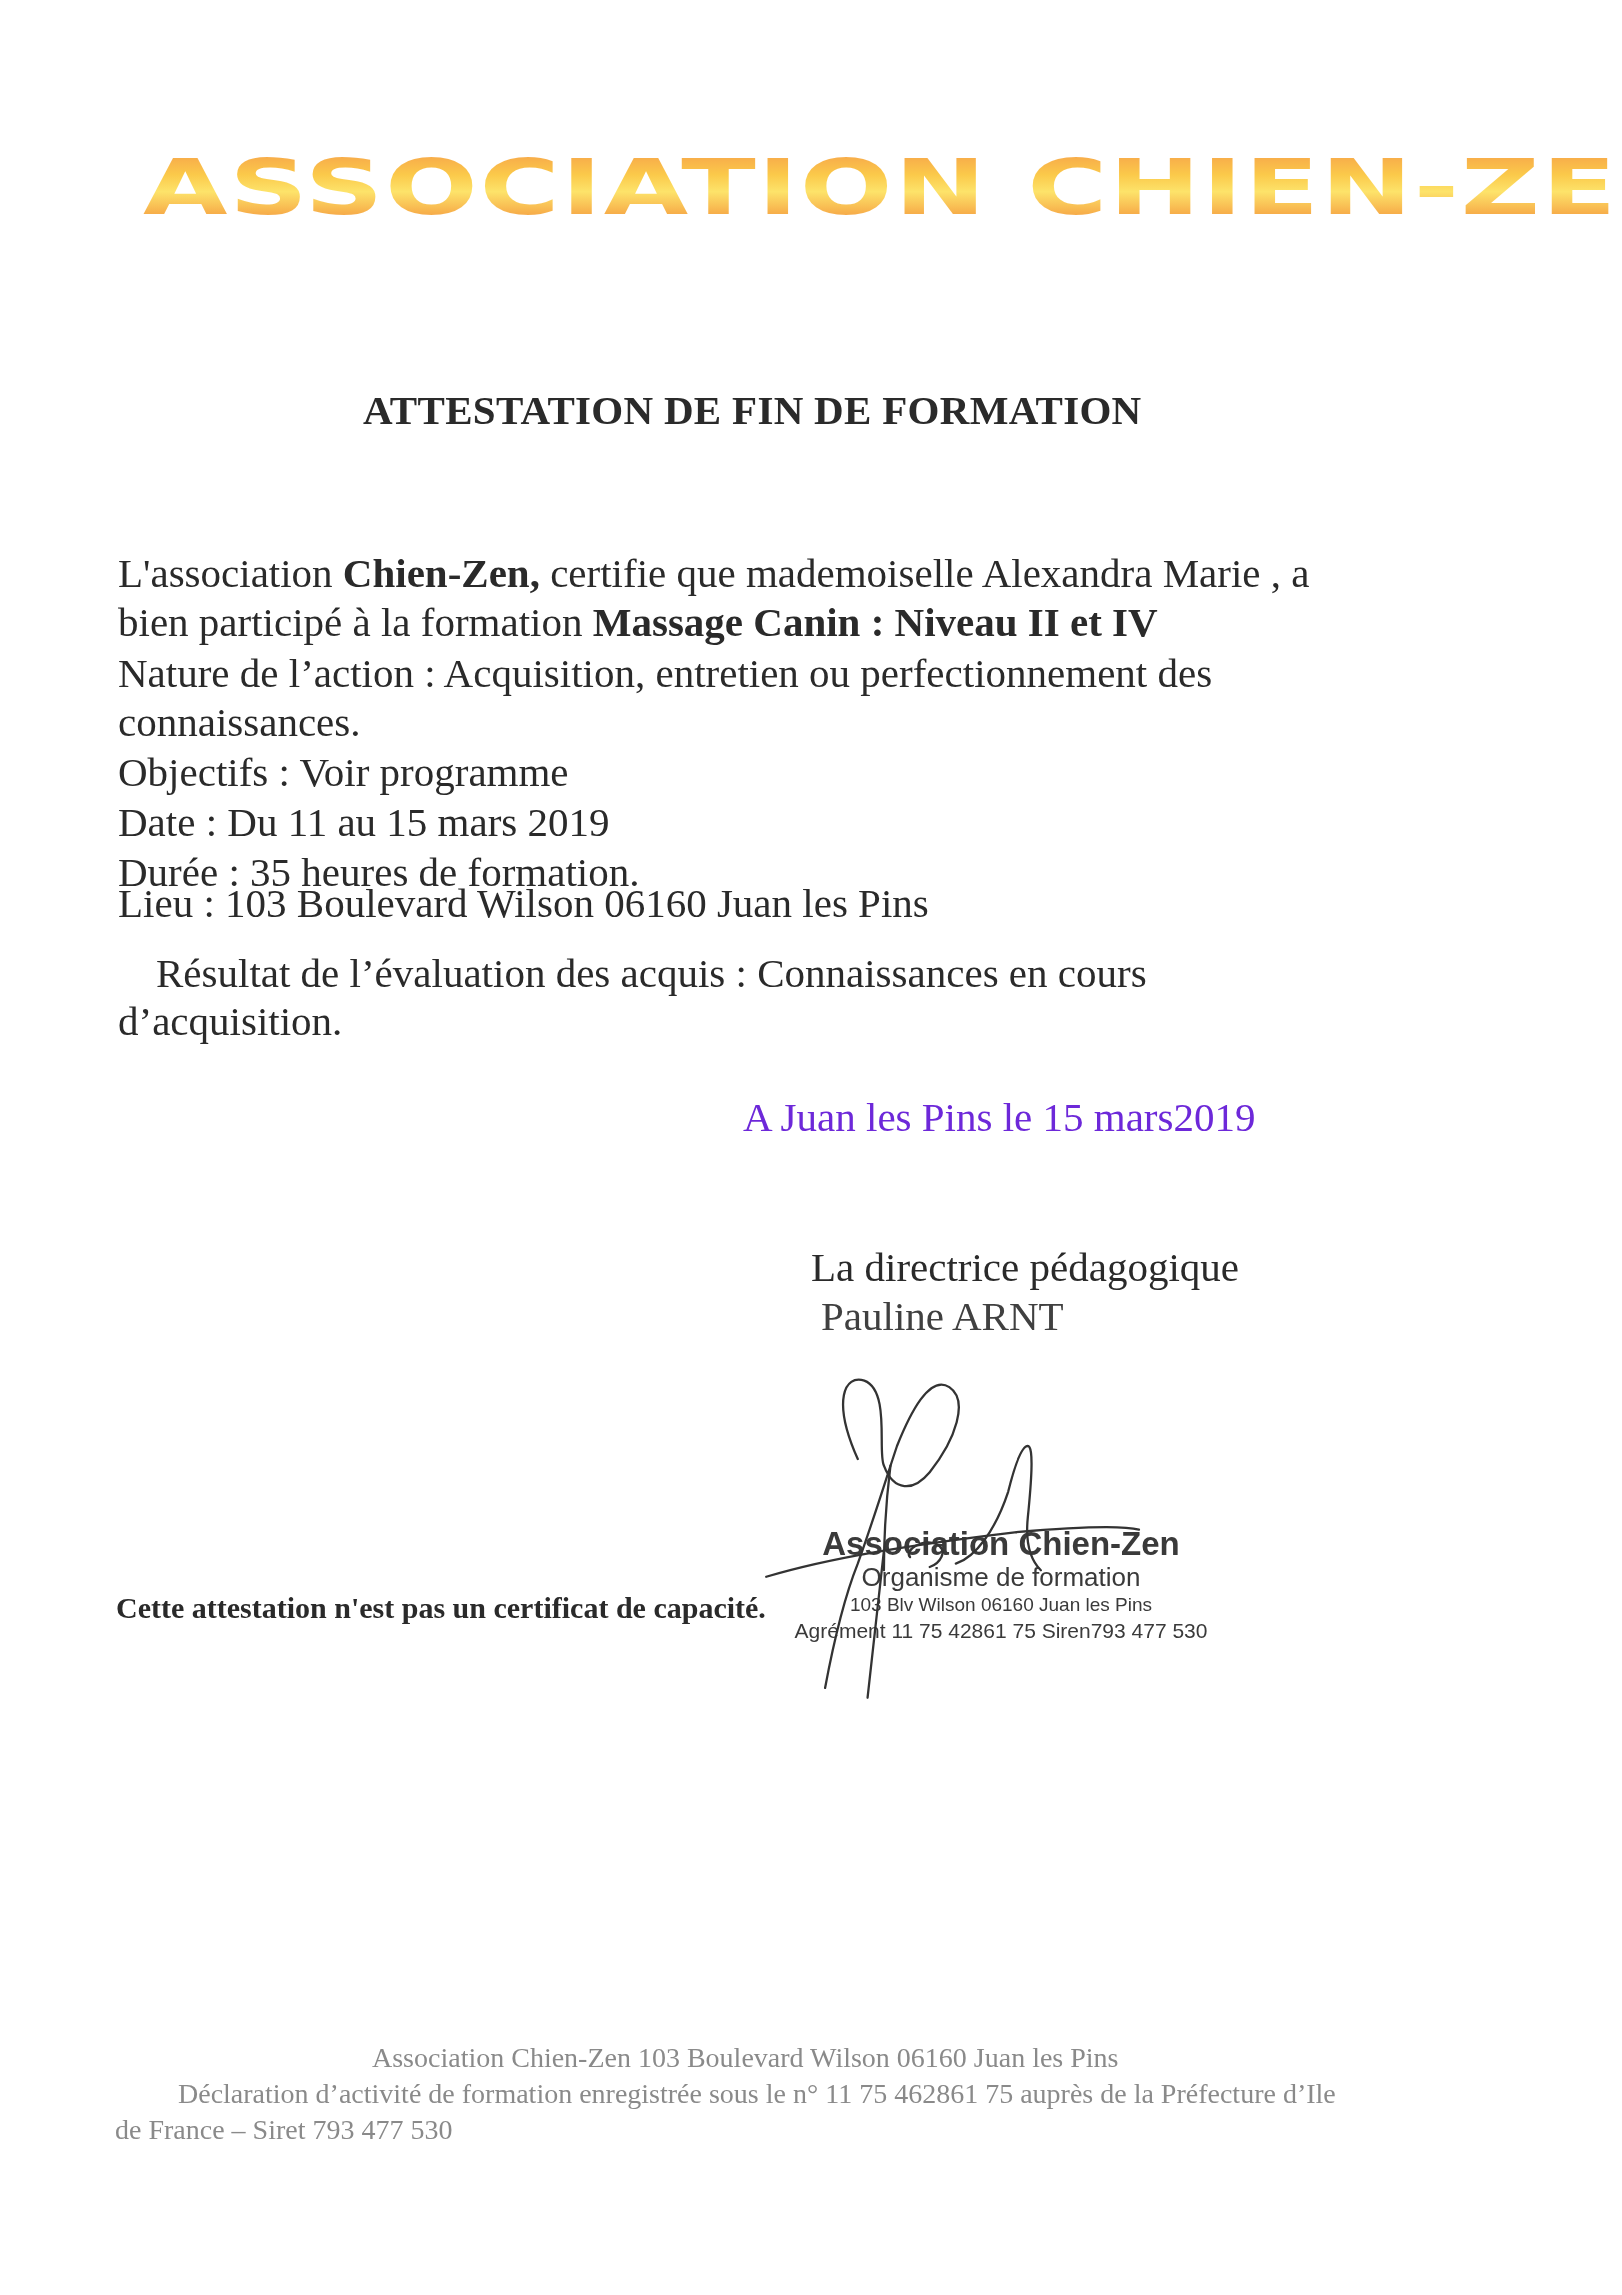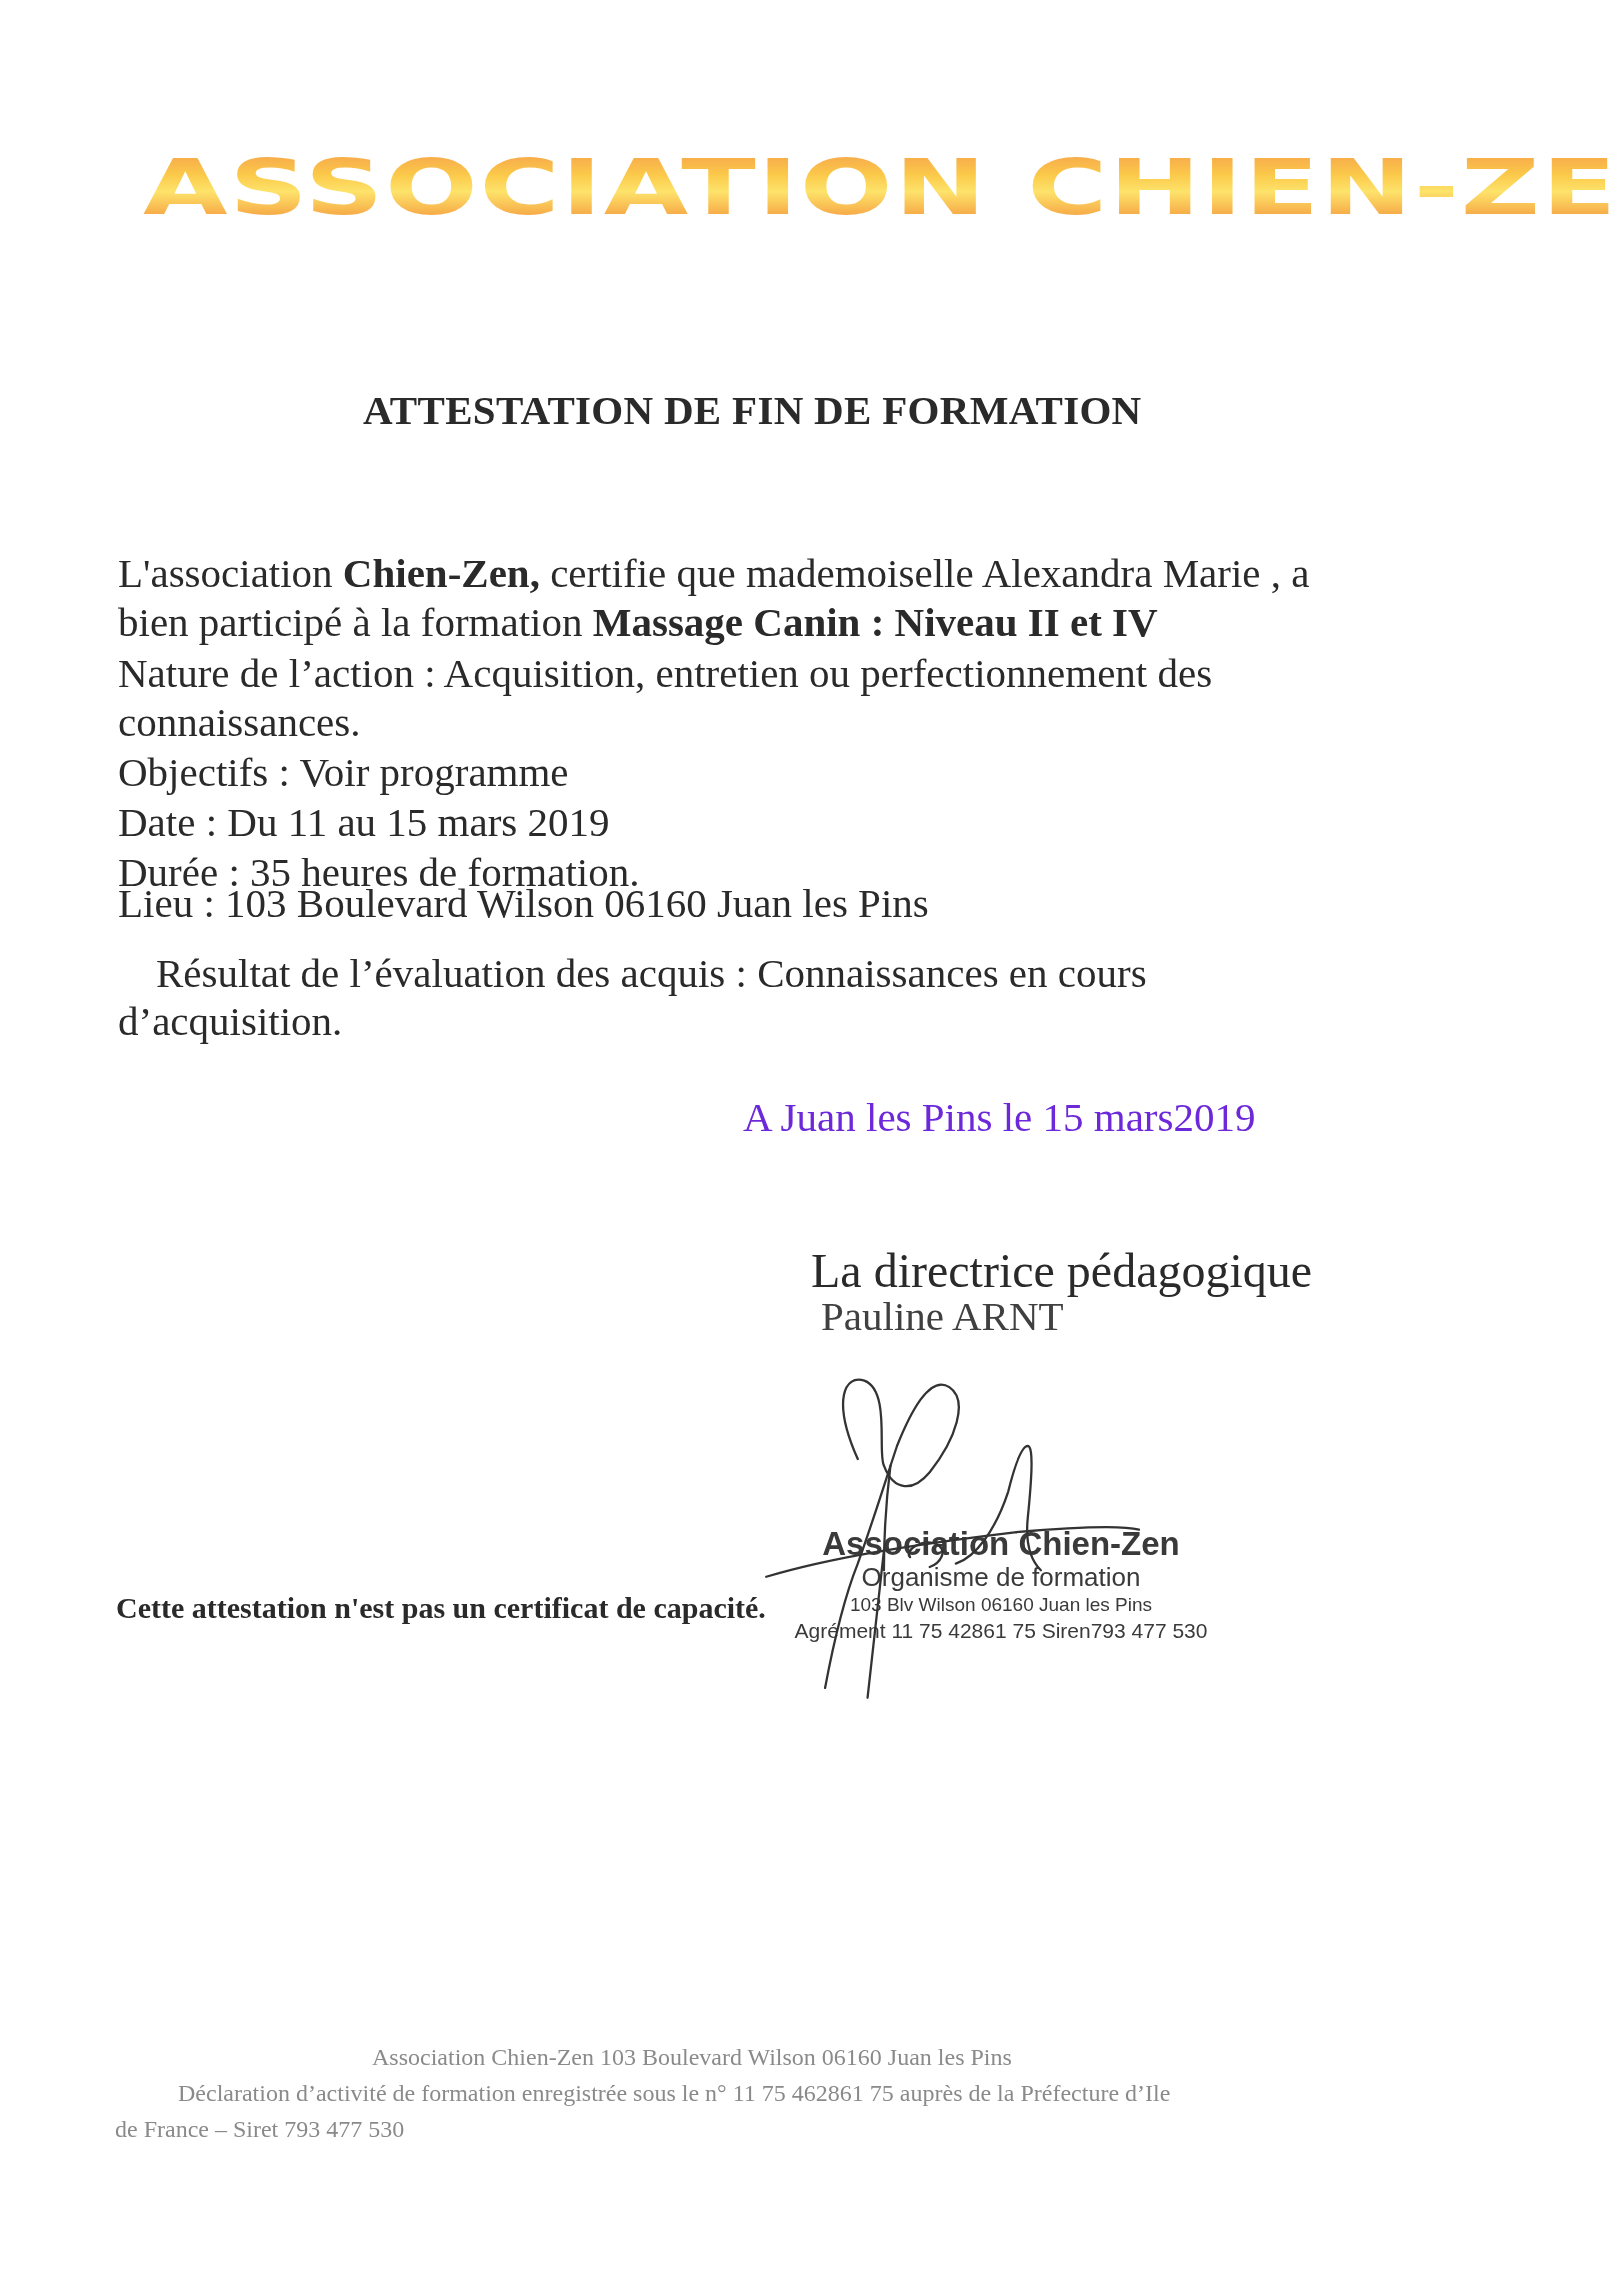--- a/index.html
+++ b/index.html
@@ -15,33 +15,33 @@
     transform:scaleX(1.30) scaleY(0.92); transform-origin:left top;
     background:linear-gradient(180deg,#f59a4a 0%,#fbc94a 35%,#fde36a 55%,#f7b04b 80%,#f28f4b 100%);
     -webkit-background-clip:text; background-clip:text; color:transparent;
   }
   .heading {
     left:363px; top:386px; font-size:41px; font-weight:bold; color:#2a2a2a; letter-spacing:0.3px;
   }
   .body-line { left:118px; font-size:41px; line-height:50px; color:#2a2a2a; }
   .body-line b { font-weight:bold; }
   .date-place { left:743px; top:1093px; font-size:41px; color:#6d28d9; }
-  .sig-title { left:811px; top:1243px; font-size:48px; color:#2a2a2a; }
+  .sig-title { left:811px; top:1243px; font-size:41px; color:#2a2a2a; }
   .sig-name { left:821px; top:1292px; font-size:41px; color:#404040; }
   .disclaimer { left:116px; top:1591px; font-size:30px; font-weight:bold; color:#2a2a2a; }
   .stamp {
     left:772px; top:1525px; width:458px; font-family:"Liberation Sans", "DejaVu Sans", sans-serif;
     color:#3a3a3a; text-align:center;
   }
   .stamp .s1 { font-size:33px; font-weight:bold; line-height:37px; }
   .stamp .s2 { font-size:26px; line-height:30px;text-align:center; }
   .stamp .s3 { font-size:19px; line-height:26px; }
   .stamp .s4 { font-size:21px; line-height:25px; }
   .signature { left:753px; top:1361px; width:458px; height:340px; pointer-events:none; }
-  .footer { font-size:24px; color:#8a8a8a; line-height:35px; }
+  .footer { font-size:28px; color:#8a8a8a; line-height:35px; }
   .f1 { left:372px; top:2040px; }
   .f2 { left:178px; top:2076px; }
   .f3 { left:115px; top:2112px; }
 </style>
 </head>
 <body>
 
 <div class="abs brand">ASSOCIATION CHIEN-ZEN</div>
 
 <div class="abs heading">ATTESTATION DE FIN DE FORMATION</div>

